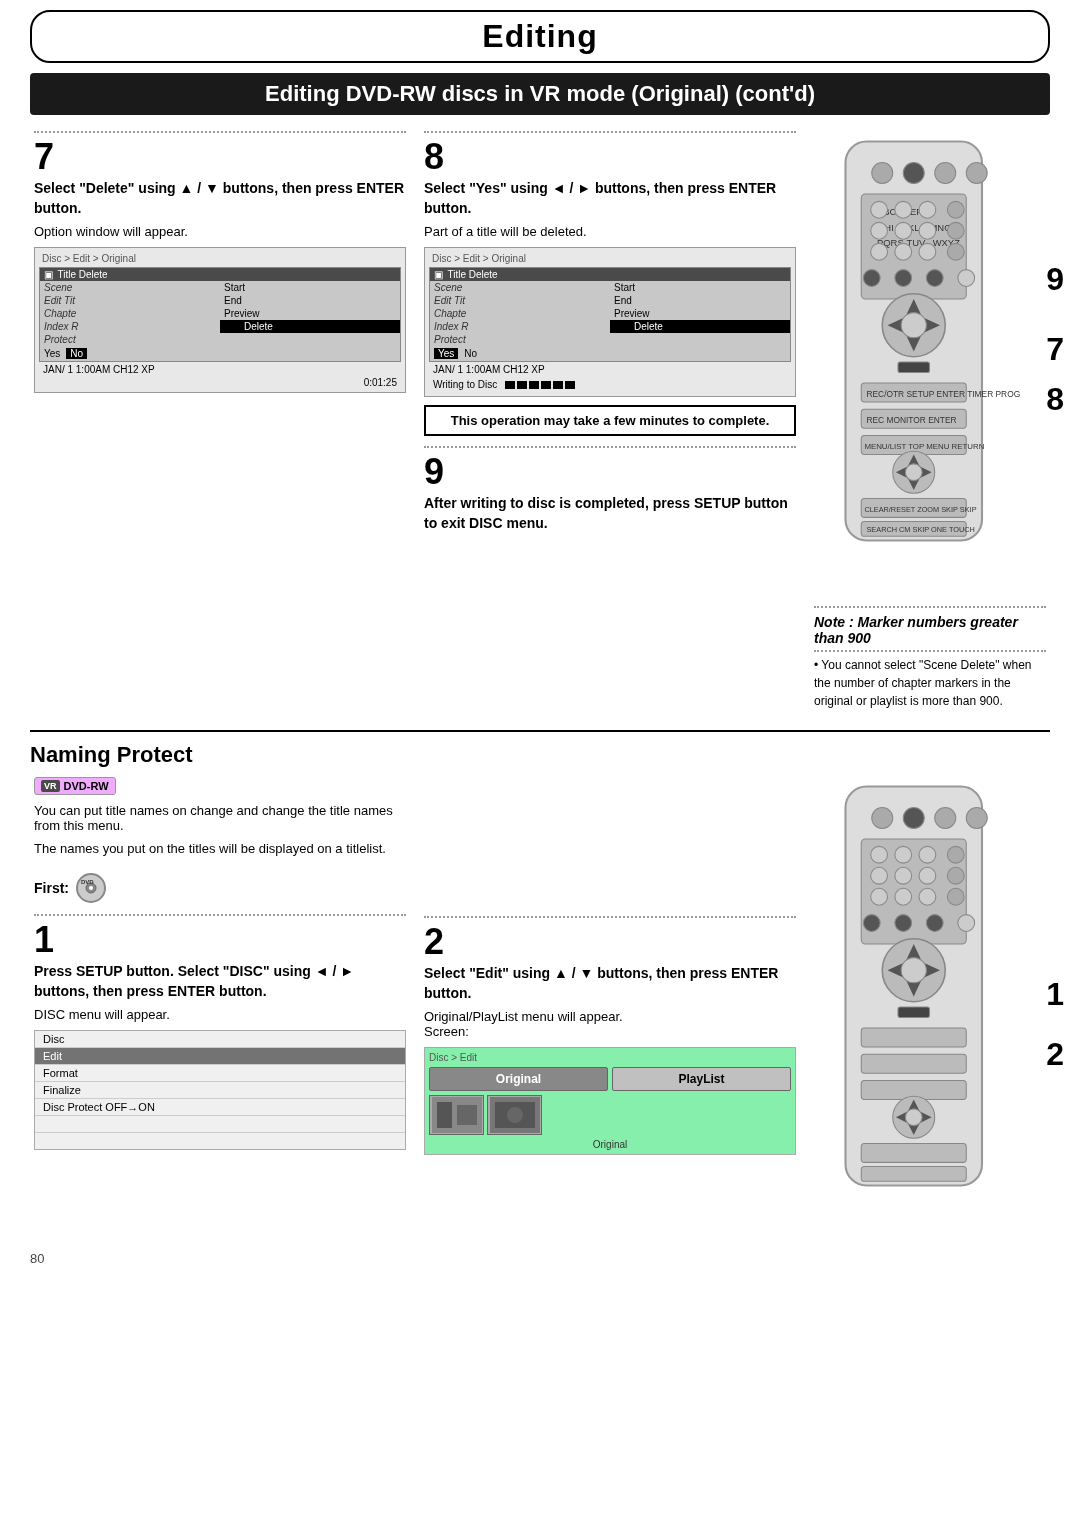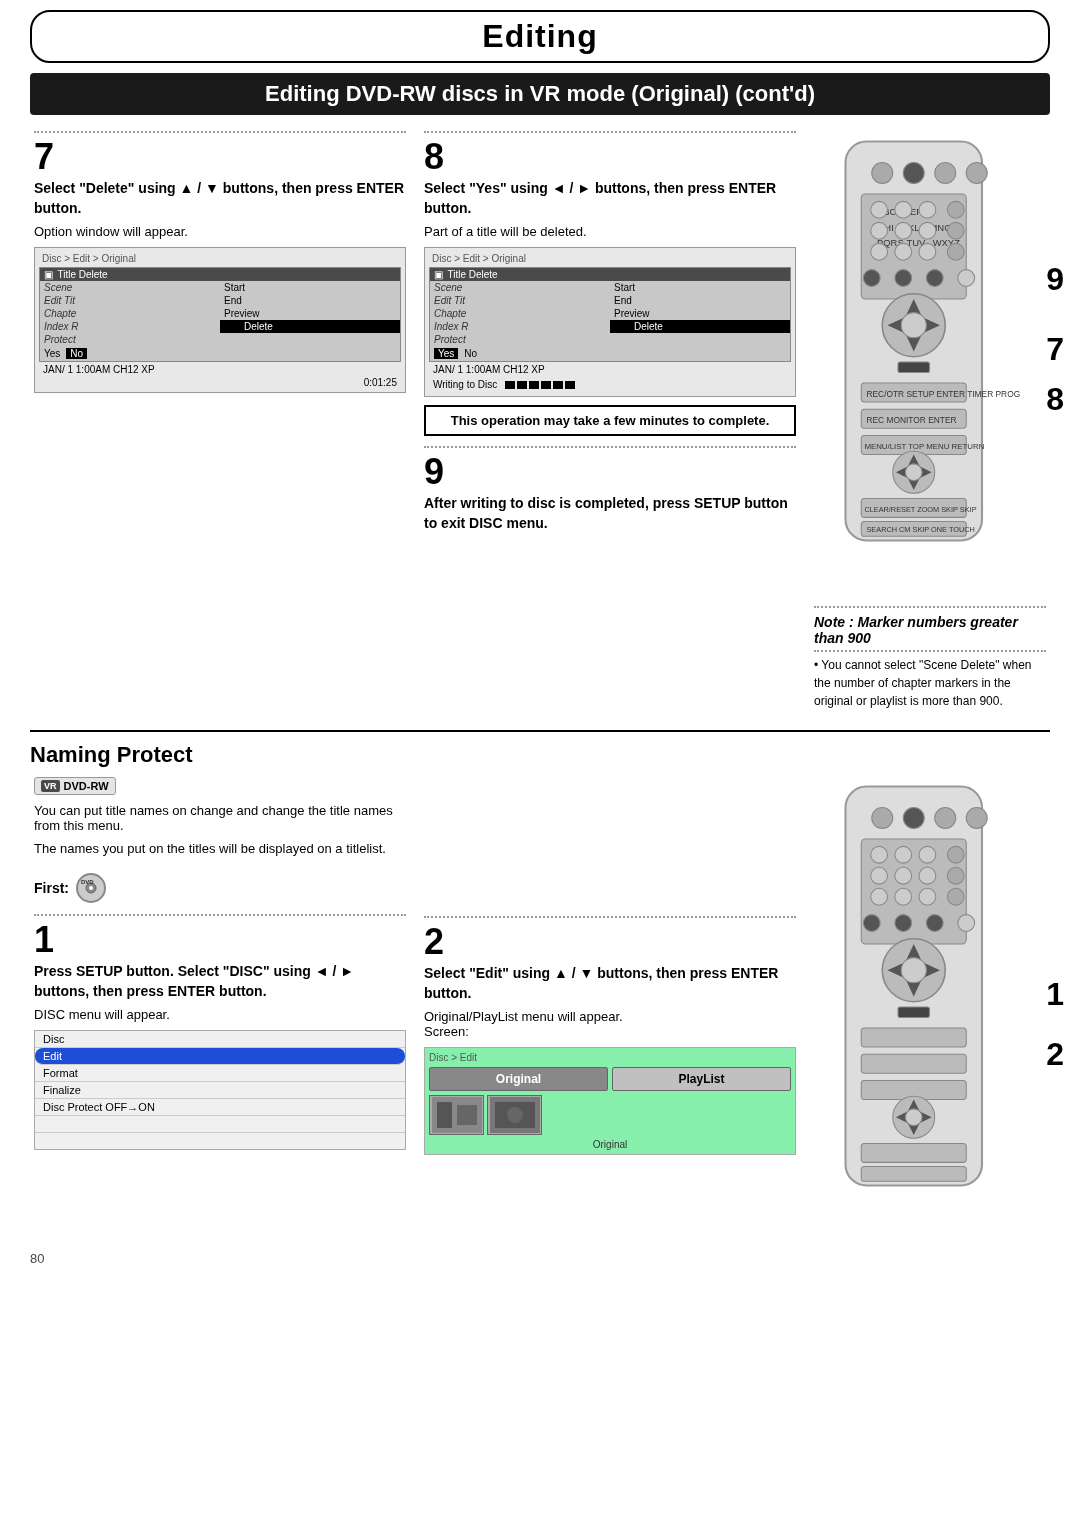--- a/index.html
+++ b/index.html
@@ -187,21 +187,21 @@
     .dvd-rw-badge {
       display: inline-flex;
       align-items: center;
       gap: 4px;
       border: 1px solid #999;
       border-radius: 3px;
       padding: 2px 6px;
       font-size: 11px;
       font-weight: bold;
       margin-bottom: 8px;
-      background: #e5e5e5;
+      background: #f0abfc;
     }
 
     .vr-badge {
       background: #4a4a4a;
       color: #fff;
       font-size: 9px;
       padding: 1px 3px;
       border-radius: 2px;
     }
 
@@ -227,23 +227,22 @@
       padding: 2px 8px;
       border-bottom: 1px solid #ccc;
       font-size: 11px;
     }
 
     .disc-menu-row:last-child {
       border-bottom: none;
     }
 
     .disc-menu-row.selected {
-      background: #1d4ed8;
+      background: #737373;
       color: #fff;
-      border-radius: 8px;
     }
 
     
     .orig-playlist-screen {
       border: 1px solid #aaa;
       background: #86efac;
       padding: 4px;
       margin-top: 6px;
     }
 

